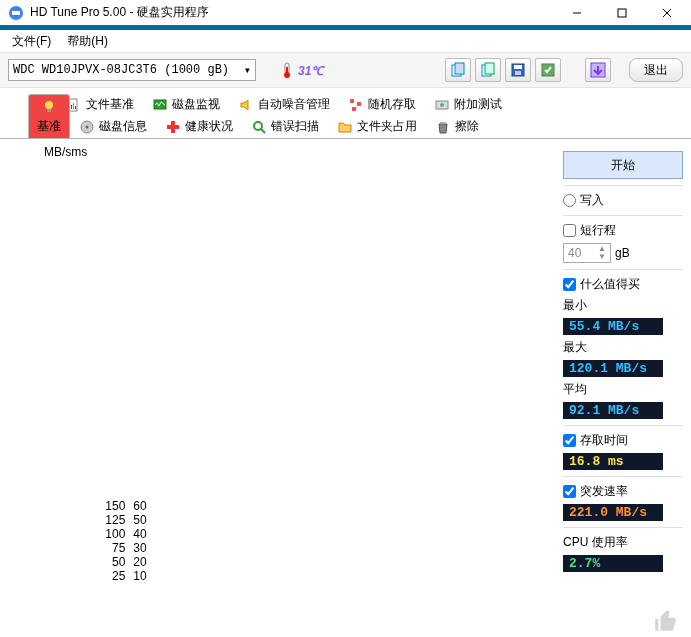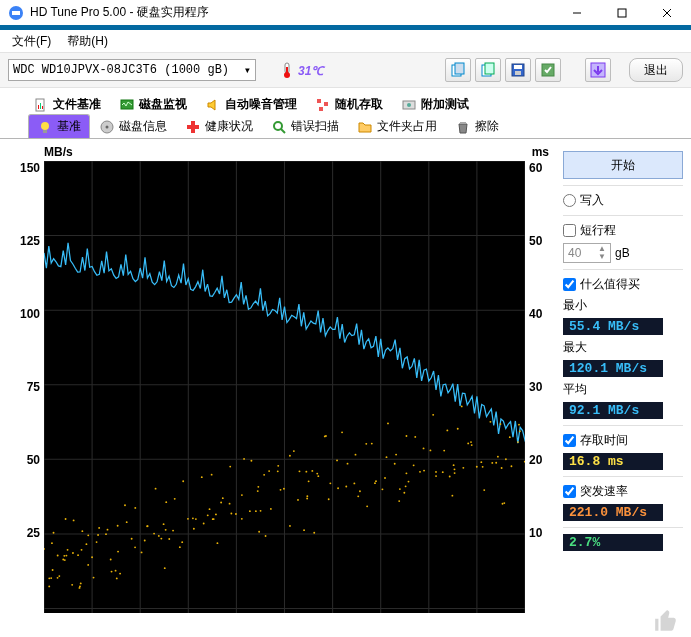--- a/index.html
+++ b/index.html
@@ -12,27 +12,27 @@
 .menubar .menu-item { padding: 2px 8px; }
 .toolbar { height: 36px; display: flex; align-items: center; padding: 4px 8px; gap: 18px; border-top: 1px solid #e3e3e3; border-bottom: 1px solid #e3e3e3; background: #f5f5f5; }
 .drive-sel { flex: 0 0 auto; width: 248px; height: 22px; border: 1px solid #a7a7a7; background: #fff; font-family: "Courier New", monospace; font-size: 12px; padding: 0 4px; display: flex; align-items: center; justify-content: space-between; }
 .temp-box { display: flex; align-items: center; gap: 4px; height: 22px; padding: 0 6px; }
 .temp-val { font-weight: bold; font-style: italic; color: #8b5cf6; }
 .tool-icons { display: flex; gap: 4px; margin-left: auto; }
 .tool-btn { width: 26px; height: 24px; border: 1px solid #bdbdbd; background: linear-gradient(#fff,#e8e8e8); display: flex; align-items: center; justify-content: center; border-radius: 2px; }
 .exit-btn { height: 24px; padding: 0 14px; border: 1px solid #bdbdbd; background: linear-gradient(#fff,#e8e8e8); border-radius: 8px; display:flex;align-items:center; font-size:12px; }
 .tab-row { display: flex; align-items: flex-end; padding: 0 20px 0 28px; height: 24px; font-size: 12px; margin-top: 4px; }
 .tab { display: flex; align-items: center; gap: 4px; padding: 3px 8px; border: 1px solid transparent; border-bottom: none; position: relative; }
-.tab.active { background: #8b5cf6; border-color: #b5b5b5; border-radius: 3px 3px 0 0; z-index: 2; }
+.tab.active { background: #ef4444; border-color: #b5b5b5; border-radius: 3px 3px 0 0; z-index: 2; flex-direction: column; }
 .tab .ticon { width: 16px; height: 16px; display:inline-block; }
 .tab-strip { border-bottom: 1px solid #b5b5b5; margin-top: -1px; }
 .content { display: flex; padding: 6px 8px 0 8px; gap: 8px; }
-.chart-col { flex: 1; display: flex; flex-direction: column; font-weight: bold; }
+.chart-col { flex: 1; display: flex; flex-direction: row; }
 .chart-head { display: flex; justify-content: space-between; font-size: 12px; padding: 0 6px 2px 36px; }
-.chart-wrap { display: flex; height: 452px; }
+.chart-wrap { display: flex; height: 452px; align-items: flex-end; }
 .y-left { width: 36px; display: flex; flex-direction: column; justify-content: space-between; align-items: flex-end; padding-right: 4px; font-size: 12px; padding-bottom: 0px; padding-top: 0px; }
 .y-right { width: 30px; display: flex; flex-direction: column; justify-content: space-between; align-items: flex-start; padding-left: 4px; font-size: 12px; }
 .plot { flex: 1; background: #000; position: relative; }
 .plot svg { position: absolute; inset: 0; width: 100%; height: 100%; }
 .side-col { width: 120px; display: flex; flex-direction: column; gap: 6px; padding-top: 6px; }
 .start-btn { height: 28px; border: 1px solid #8aa9d6; background: #dbe8fc; font-size: 12px; }
 .grp { border-top: 1px solid #e0e0e0; padding-top: 6px; display:flex; flex-direction:column; gap:4px; font-size:12px; }
 .radio-row, .chk-row { display: flex; align-items: center; gap: 4px; }
 .spinner { display:flex; align-items:center; gap:4px; }
 .spinner .spin-box { width: 48px; height: 20px; border:1px solid #aaa; display:flex; align-items:center; padding:0 4px; justify-content:space-between; color:#888; }
@@ -121,21 +121,21 @@
       <svg width="16" height="16">
         <rect x="1" y="1" width="14" height="14" fill="#c4b5fd" stroke="#7c3aed"></rect>
         <path d="M8 4 L8 10 M4 8 L8 12 L12 8" stroke="#7c3aed" fill="none" stroke-width="2"></path>
       </svg>
     </div>
   <button class="exit-btn">
       <span>退出</span>
     </button>
 </div>
 
-<div class="tab-row" style="padding-left:24px;font-weight:bold;">
+<div class="tab-row" style="padding-left:57px;">
   <div class="tab">
       <svg class="ticon" viewBox="0 0 16 16">
         <rect x="3" y="2" width="8" height="12" fill="#fff" stroke="#888"></rect>
         <rect x="5" y="8" width="1" height="4" fill="#e11"></rect>
         <rect x="7" y="6" width="1" height="6" fill="#1c7"></rect>
         <rect x="9" y="9" width="1" height="3" fill="#e11"></rect>
       </svg>
       <span>文件基准</span>
     </div>
   <div class="tab">
@@ -496,20 +496,21 @@
       <div class="stat-val yellow">16.8 ms</div>
     </div>
     <div class="grp">
       <label class="chk-row">
           <input type="checkbox" checked="" style=""> 
           <span>突发速率</span>
         </label>
       <div class="stat-val orange">221.0 MB/s</div>
     </div>
     <div class="grp">
+      <span class="stat-label">CPU 使用率</span>
       <div class="stat-val green">2.7%</div>
     </div>
   </div>
 </div>
 
 <div class="watermark">
   <svg class="wm-icon" viewBox="0 0 24 24">
       <path d="M2 20h3V9H2v11zm19-10c0-1-.9-2-2-2h-5l1-4V3c0-.4-.2-.8-.4-1L13 1 7 7v13h10c.8 0 1.5-.5 1.8-1.2l2-7c.1-.3.2-.5.2-.8v-1z" fill="#888"></path>
     </svg>
 </div>

